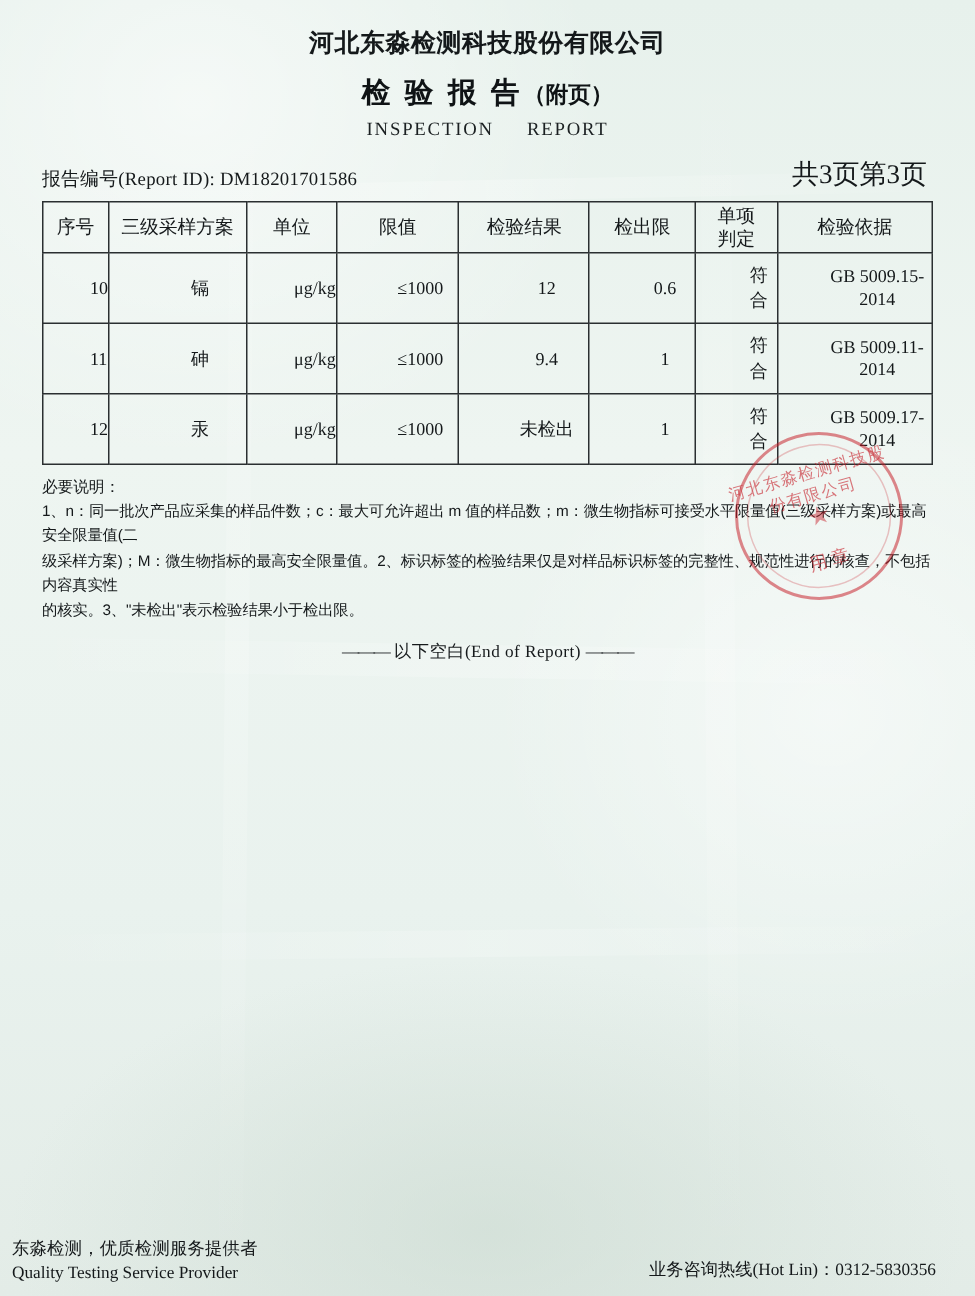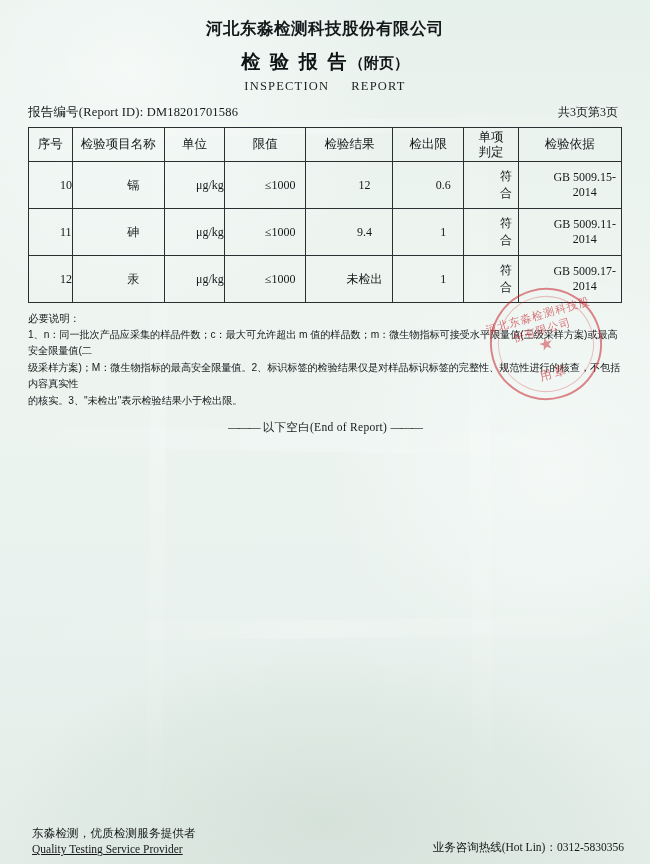--- a/index.html
+++ b/index.html
@@ -72,21 +72,21 @@
     display: flex;
     justify-content: space-between;
     align-items: flex-end;
     margin-top: 10px;
     font-size: 12.5px;
     color: #15191b;
     font-family: "Liberation Serif", serif;
     gap: 37px;
   }
   .meta-row .rpt { letter-spacing: .2px; }
-  .meta-row .pg { font-size: 12px; padding-right: 4px; }
+  .meta-row .pg { font-size: 18px; padding-right: 4px; }
 
   
   table.rpt-table {
     width: 100%;
     border-collapse: collapse;
     margin-top: 6px;
     table-layout: fixed;
   }
   table.rpt-table th, table.rpt-table td {
     border: 1px solid #2a2f31;
@@ -181,29 +181,29 @@
     color: rgba(198,30,40,0.70);
     letter-spacing: 3px;
     font-family: "Liberation Sans", sans-serif;
   }
 
   
   .footer {
     position: absolute;
     left: 0; right: 0; bottom: 0;
     height: 72px;
-    padding: 0 26px 6px 32px;
+    padding: 0 26px 6px 8px;
     display: flex;
     justify-content: space-between;
     align-items: flex-end;
     color: #14181a;
   }
   .footer-left { font-size: 11.5px; line-height: 1.45; }
   .footer-left .cn { letter-spacing: .2px; }
-  .footer-left .en { font-size: 11.5px; text-decoration: underline; }
+  .footer-left .en { font-size: 11.5px; }
   .footer-right { font-size: 11.5px; line-height: 1.6; text-align: left; padding-bottom: 2px; }
   .footer-right div { white-space: nowrap; }
 </style>
 </head>
 <body>
 
 <div class="paper"></div>
 <div class="crease c1"></div>
 <div class="crease c2"></div>
 <div class="crease c3"></div>
@@ -234,21 +234,21 @@
         <col class="col-unit">
         <col class="col-limit">
       <col class="col-result">
         <col class="col-lod">
         <col class="col-judge">
         <col class="col-basis">
     </colgroup>
     <thead>
       <tr>
         <th>序号</th>
-        <th>检验项目名称</th>
+        <th>三级采样方案</th>
         <th>单位</th>
         <th>限值</th>
         <th>检验结果</th>
         <th>检出限</th>
         <th>
           <span class="two-line">单项</span>
           <span class="two-line">判定</span>
         </th>
         <th>检验依据</th>
       </tr>

